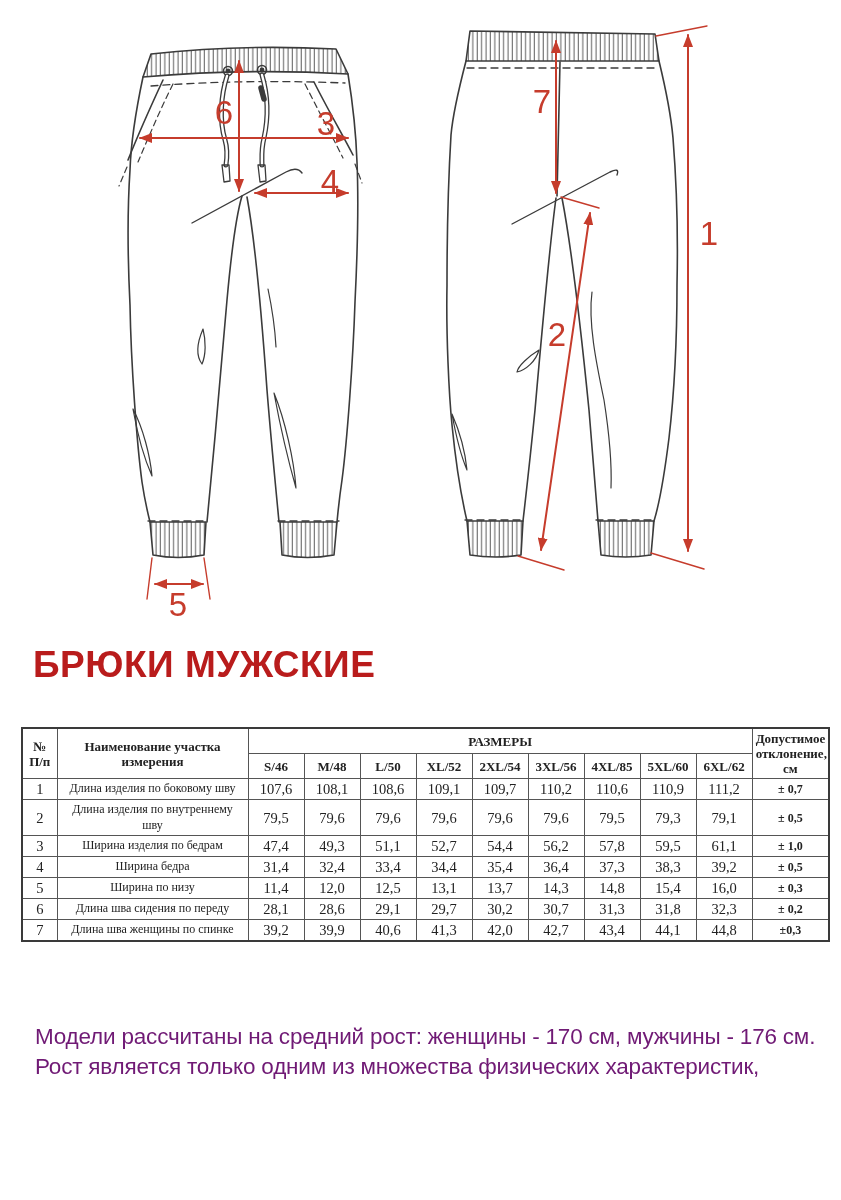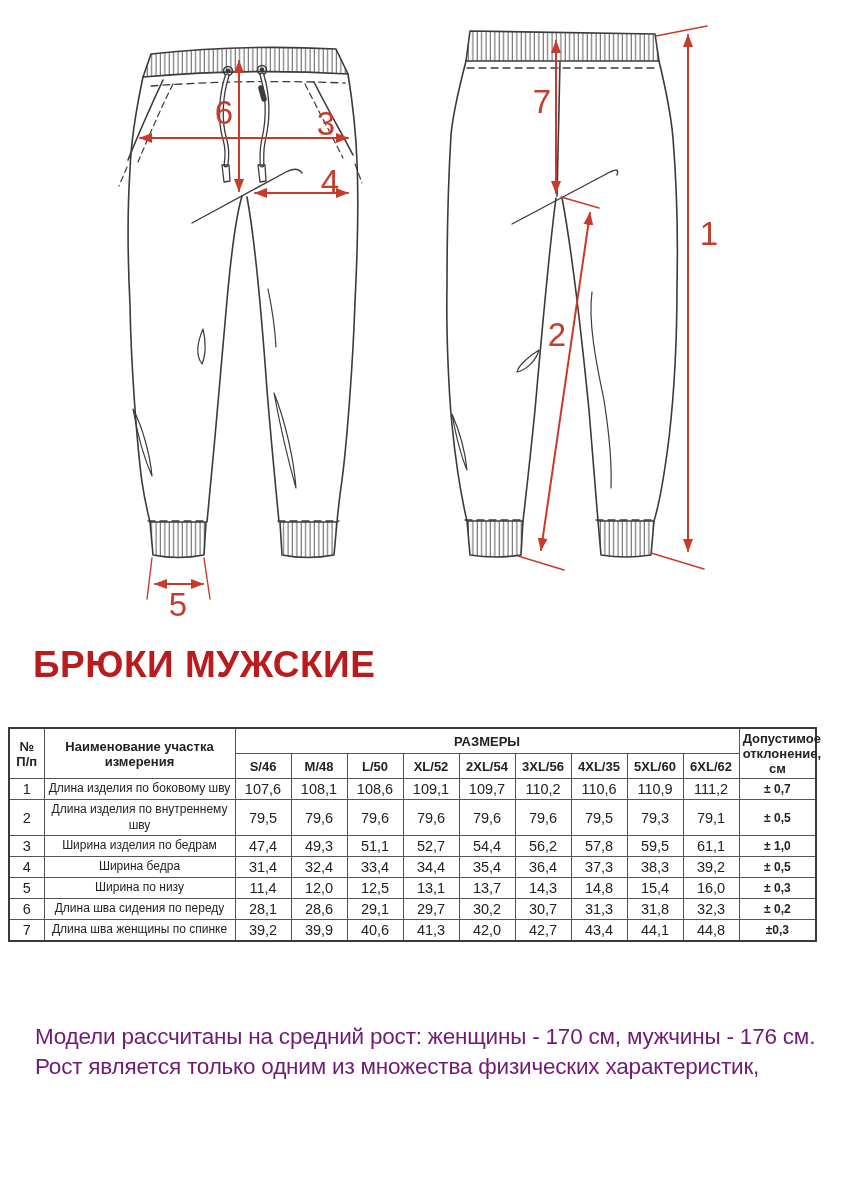--- a/index.html
+++ b/index.html
@@ -4,21 +4,21 @@
 <style>
   html,body{margin:0;padding:0;background:#ffffff;}
   #page{position:relative;width:841px;height:1200px;background:#ffffff;overflow:hidden;
         font-family:"Liberation Sans",sans-serif;color:#333;}
   
   #sketch{position:absolute;left:0;top:0;}
   
   .page-title{position:absolute;left:33px;top:644px;font-size:37px;font-weight:800;
               letter-spacing:.5px;color:#b91c1c;white-space:nowrap;}
   
-  .table-wrap{position:absolute;left:8px;top:727px;width:682px;}
+  .table-wrap{position:absolute;left:21px;top:727px;width:682px;font-family:Liberation Serif, serif;}
   table.size{border-collapse:collapse;table-layout:fixed;width:807px;border:2px solid #3a3a3a;}
   table.size th, table.size td{border:1px solid #555;text-align:center;vertical-align:middle;
               padding:2px 3px;color:#222;}
   table.size th{font-weight:700;font-size:13px;line-height:15px;}
   th.sizes-title{font-size:14px;margin-left:40px;}
   th.tol-head{font-size:11.5px;line-height:13px;}
   td{font-size:14.5px;line-height:16px;}
   td.name{text-align:left;font-size:12px;line-height:15.5px;padding-left:5px;}
   td.tol{font-size:12px;font-weight:700;}
   
@@ -167,21 +167,21 @@
           <th colspan="9" class="sizes-title">РАЗМЕРЫ</th>
           <th rowspan="2" class="tol-head">Допустимое отклонение, см</th>
         </tr>
         <tr>
           <th>S/46</th>
           <th>M/48</th>
           <th>L/50</th>
           <th>XL/52</th>
           <th>2XL/54</th>
           <th>3XL/56</th>
-          <th>4XL/35</th>
+          <th>4XL/85</th>
           <th>5XL/60</th>
           <th>6XL/62</th>
         </tr>
       </thead>
       <tbody>
           <tr>
             <td>1</td>
             <td class="name">Длина изделия по боковому шву</td>
             <td>107,6</td>
             <td>108,1</td>

